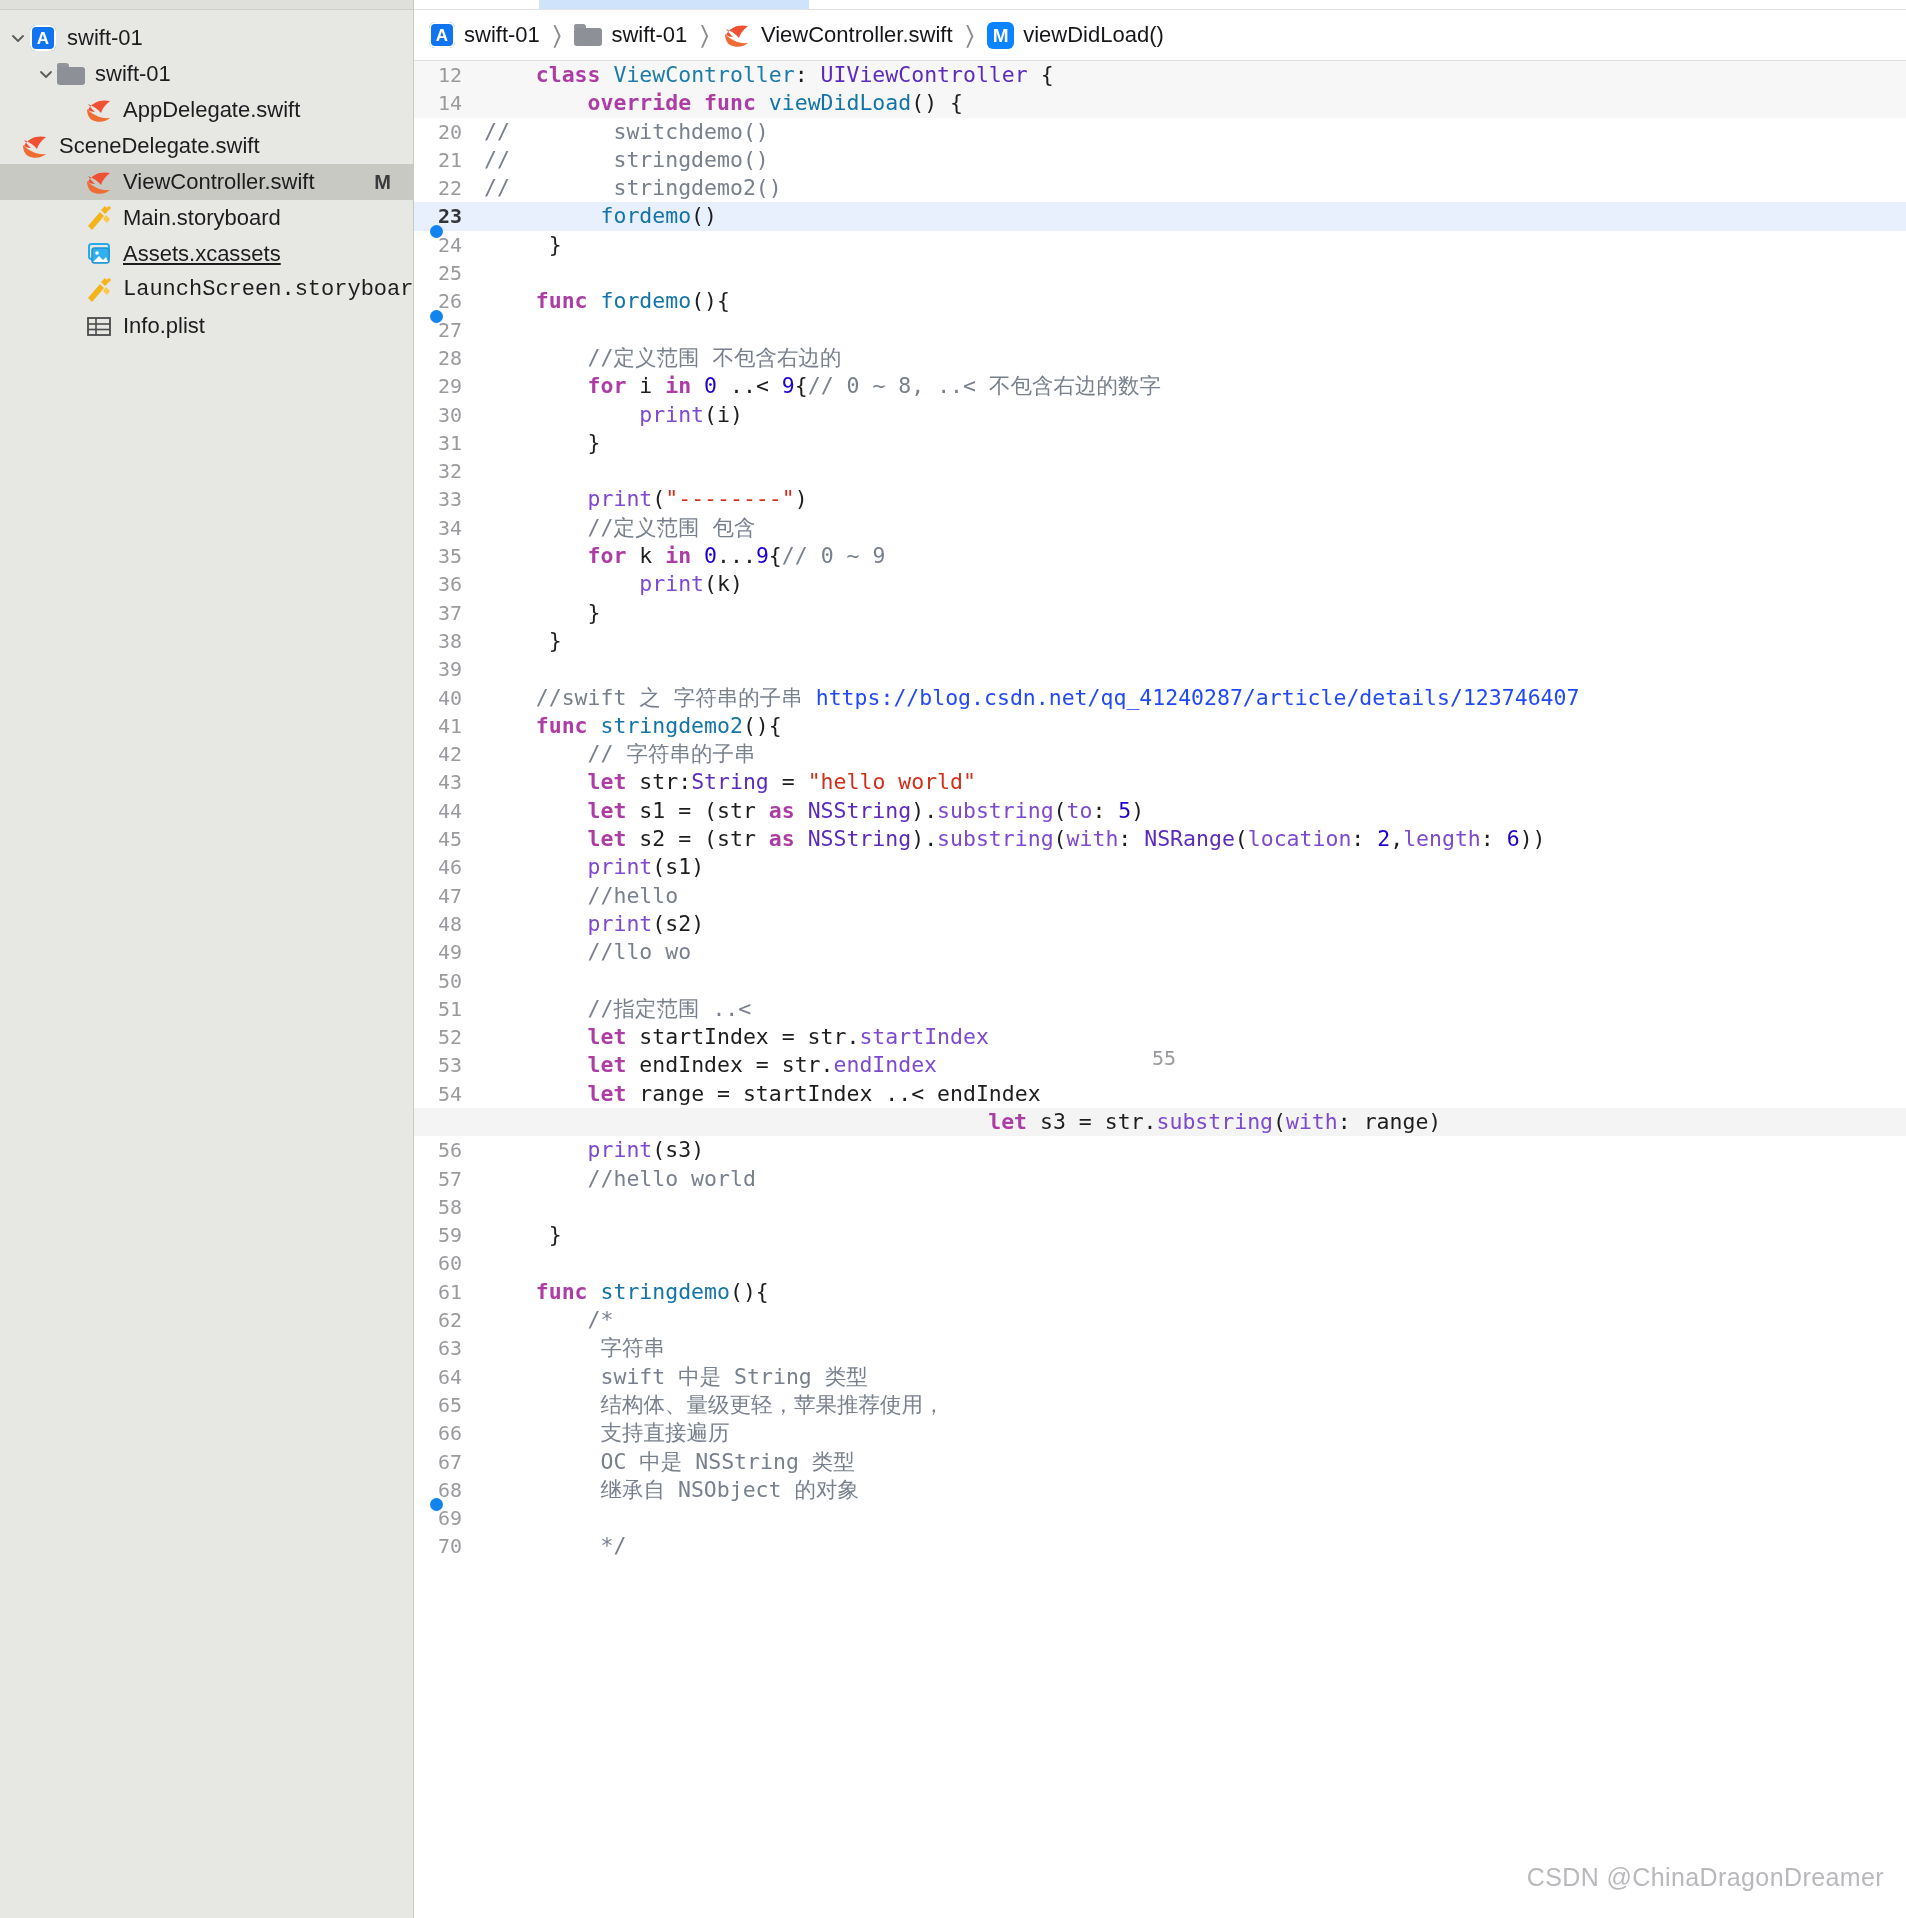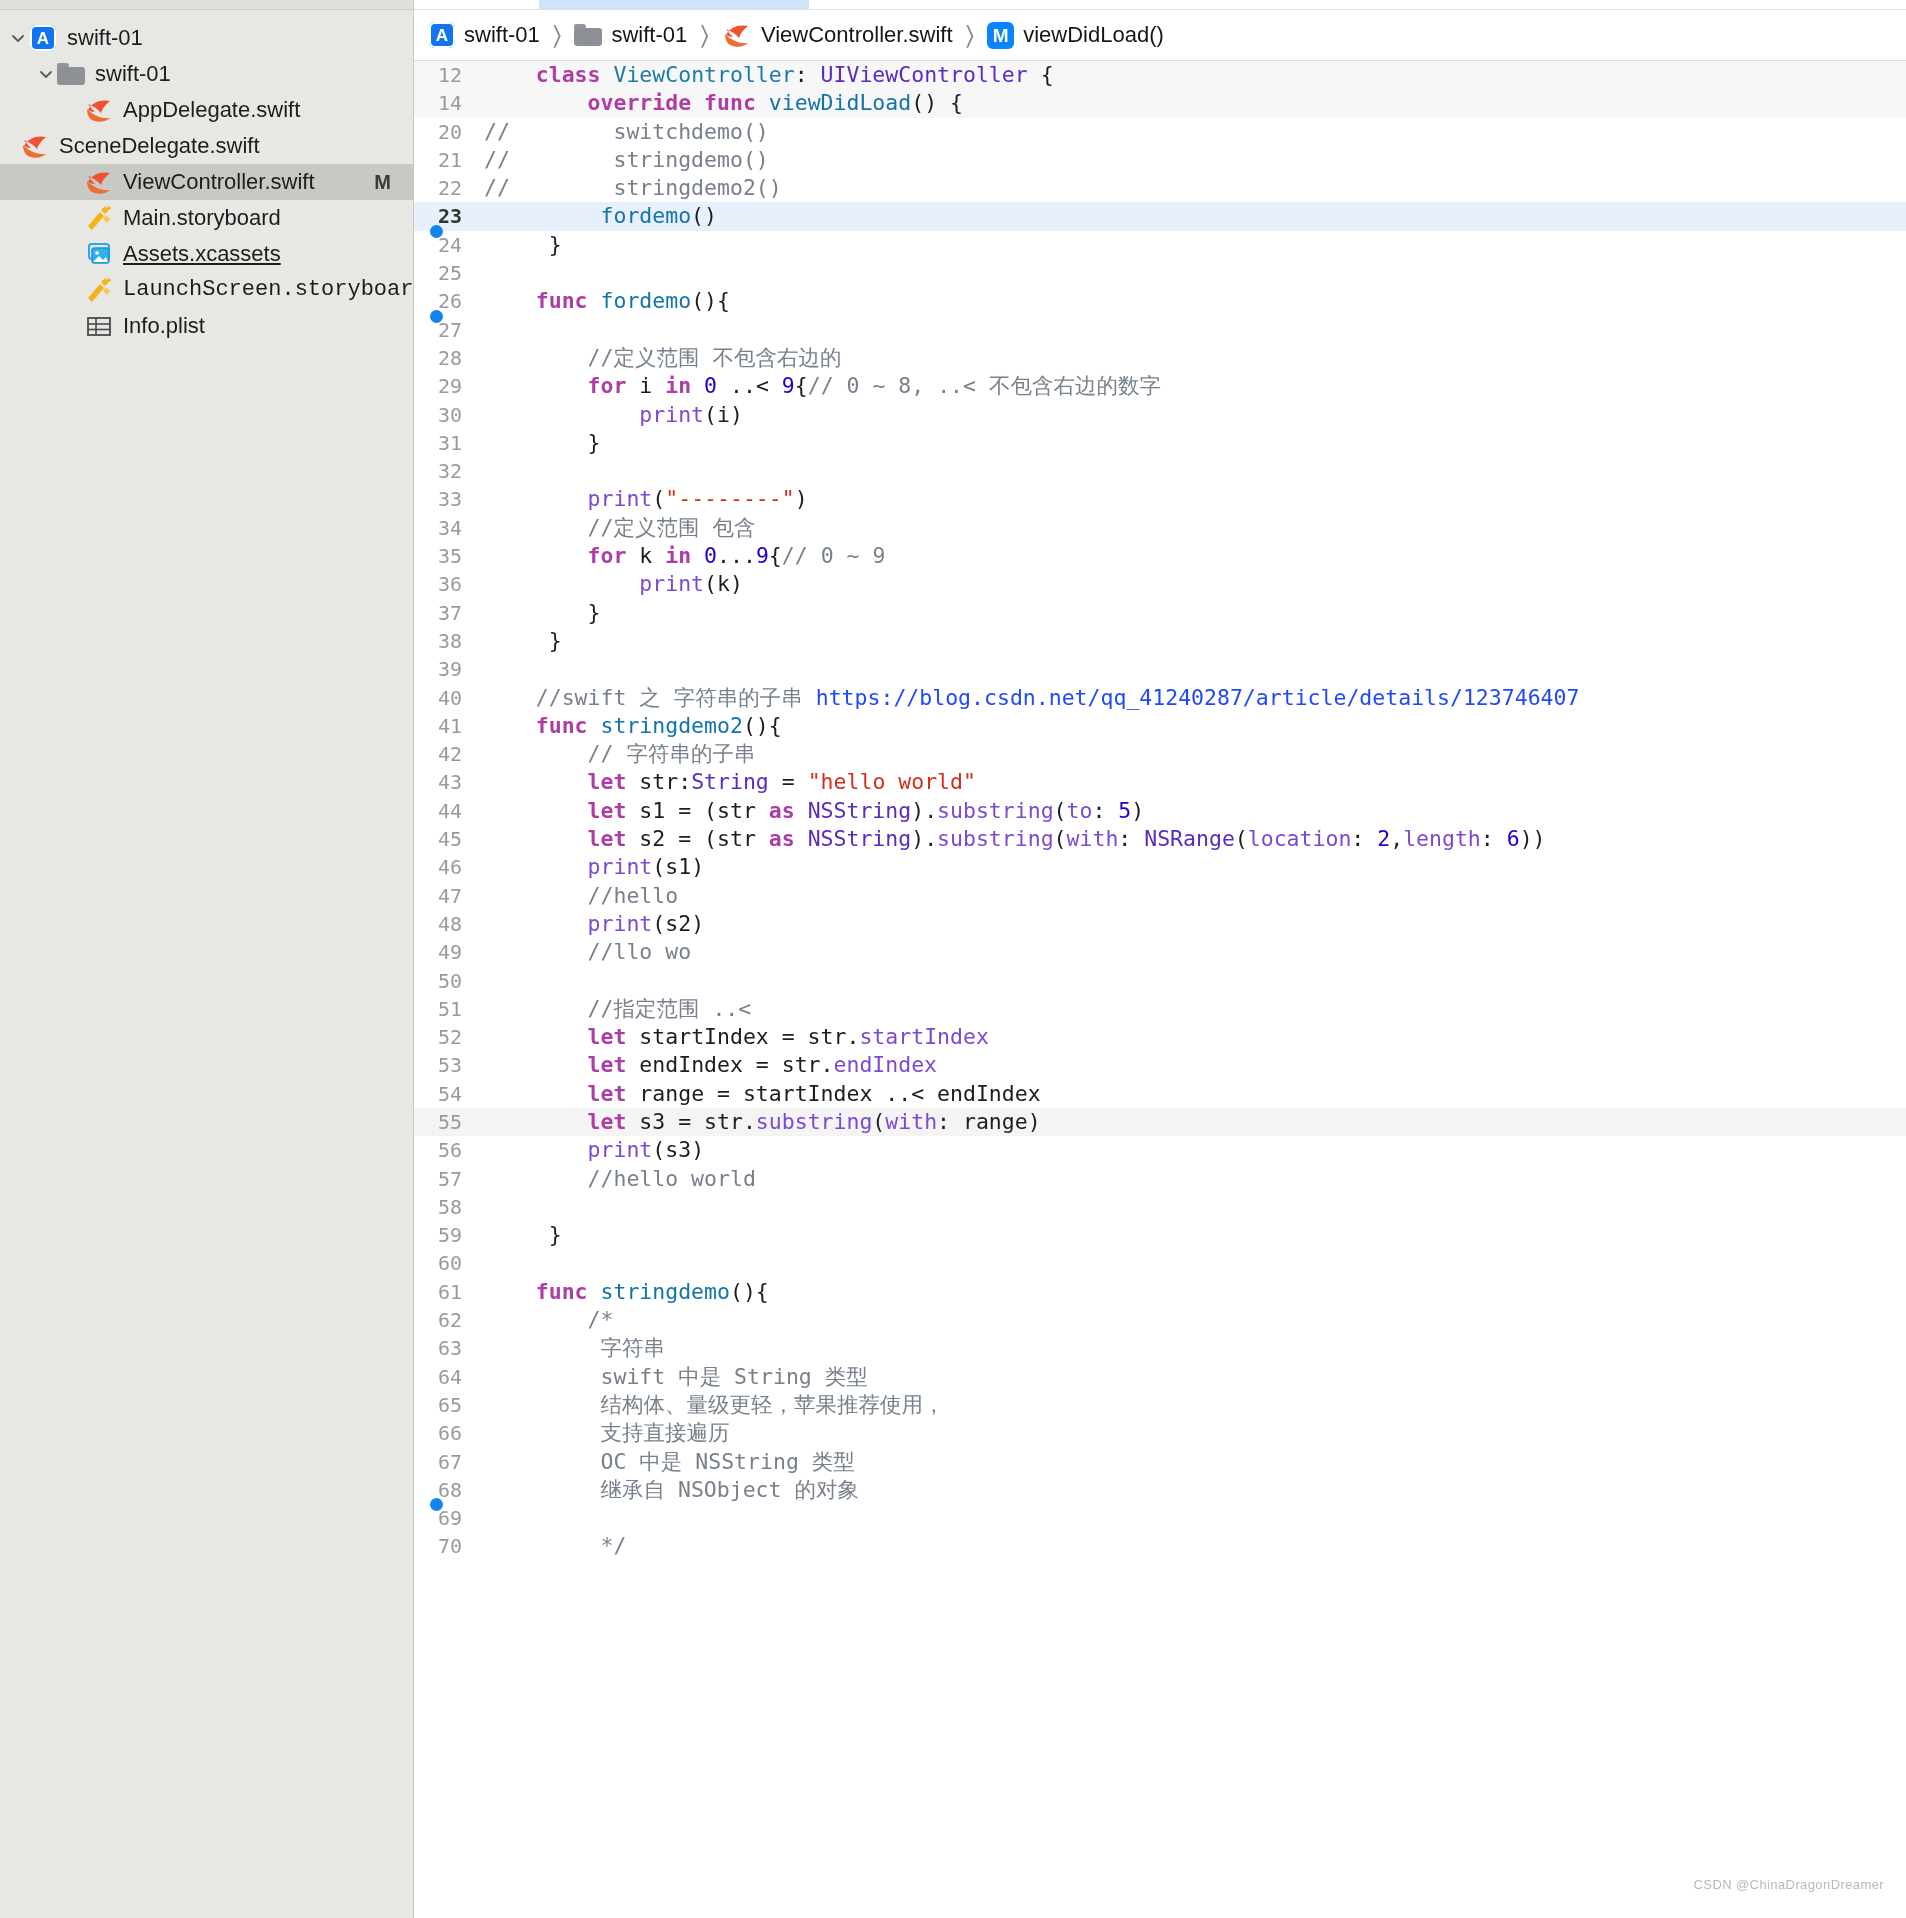--- a/index.html
+++ b/index.html
@@ -153,21 +153,21 @@
     position: relative;
     height: 28.3px;
     display: flex;
     align-items: center;
     font-size: 21.5px;
     white-space: pre;
     line-height: 28.3px;
     justify-content: flex-end;
   }
   .code-line.hl-blue { background: #e8f0fd; }
-  .code-line.hl-grey { background: #f4f4f4; }
+  .code-line.hl-grey { background: #f4f4f4; flex-direction: column; }
   .code-line.topband { background: #f7f7f7; }
   .gutter {
     width: 64px;
     flex: 0 0 64px;
     text-align: right;
     padding-right: 16px;
     box-sizing: border-box;
     color: #9a9a9e;
     font-size: 20px;
     font-family: "DejaVu Sans Mono", "Liberation Mono", monospace;
@@ -196,21 +196,21 @@
   .str  { color: #d12f1b; }
   .cmt  { color: #78808d; }
   .plain{ color: #1d1d20; }
   .url  { color: #2249f7; }
   .lbl  { color: #7d49d1; }
 
   .watermark {
     position: absolute;
     right: 22px;
     bottom: 26px;
-    font-size: 13px;
+    font-size: 25px;
     color: #b9b9bd;
     font-family: "Liberation Sans", sans-serif;
     letter-spacing: 0.4px;
     margin-left: 16px;
   }
 </style>
 </head>
 <body>
 
 <div id="app">

